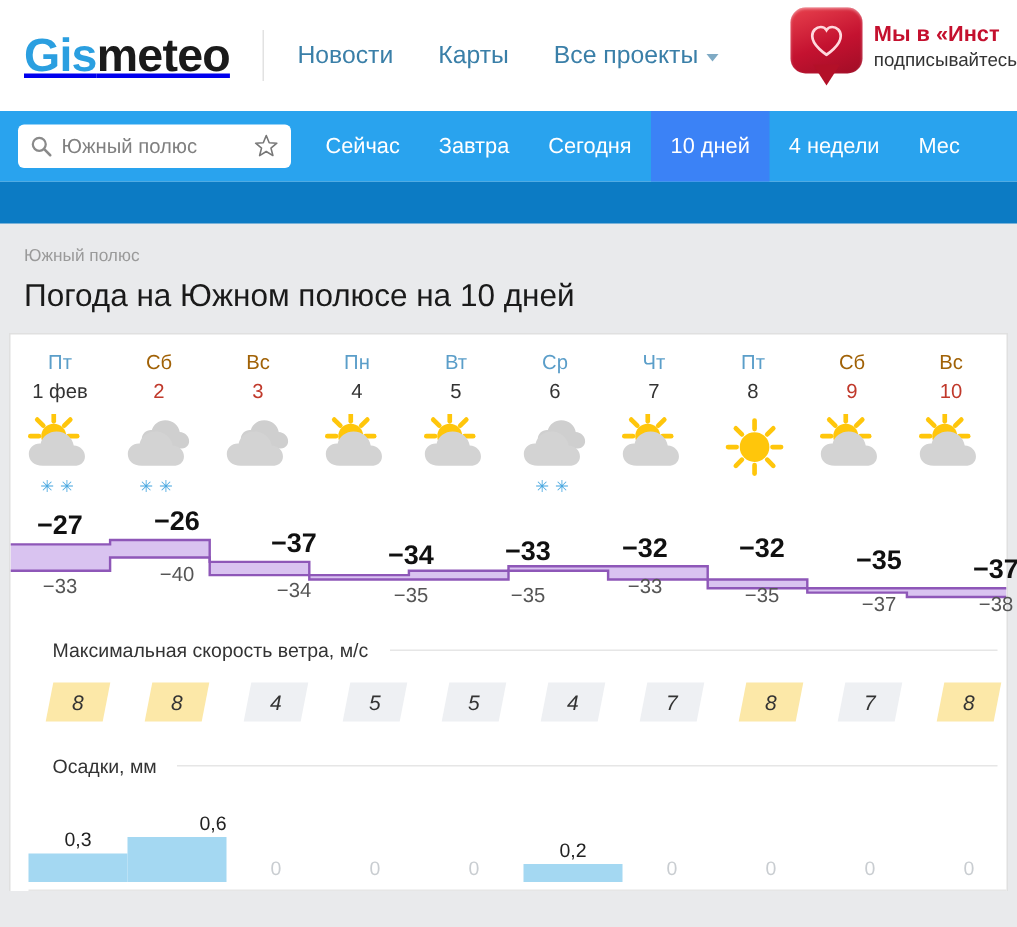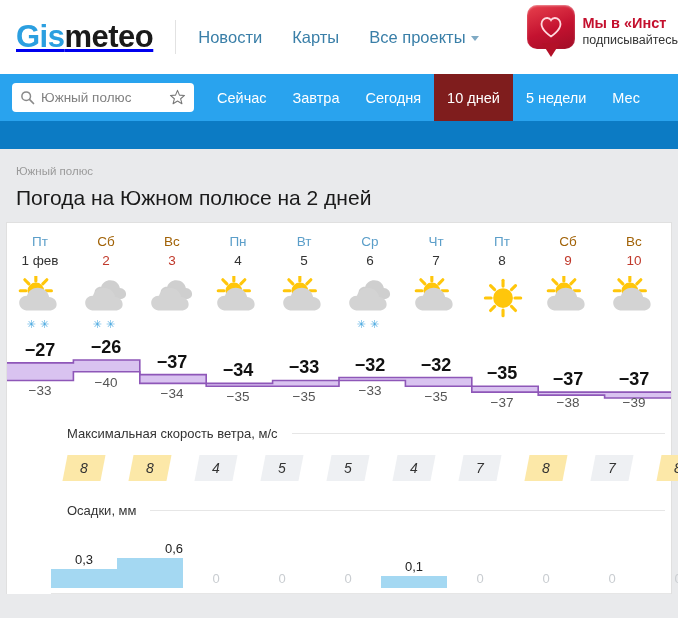--- a/index.html
+++ b/index.html
@@ -89,21 +89,21 @@
     font-family: "Liberation Sans", sans-serif;
     background: transparent; min-width: 0;
   }
   .star-icon { width: 17px; height: 17px; flex: none; }
   .tabs { display: flex; align-items: stretch; height: 47px; margin-left: 10px; }
   .tab {
     display: flex; align-items: center;
     padding: 0 13px; color: #ffffff; font-size: 14.5px;
     white-space: nowrap; cursor: pointer;
   }
-  .tab.active { background: #7f1d1d; }
+  .tab.active { background: #3b82f6; }
   .blue-strip { height: 28px; background: #0c7bc4; }
 
   
   .page { padding: 0 6px; }
   .breadcrumb {
     font-size: 11.5px; color: #9a9a9a;
     padding: 16px 10px 0 10px;
   }
   .page-title {
     font-size: 21px; color: #1a1a1a; font-weight: normal;
@@ -132,33 +132,33 @@
   .icons .col { position: relative; height: 58px; }
   .wicon { width: 52px; height: 42px; margin: 0 auto; display: block; }
   .snowmark {
     position: absolute; left: 0; right: 0; bottom: 3px;
     font-size: 11px; color: #4aa8e0; letter-spacing: 4px;
   }
 
   
   .temp-chart { position: relative; height: 78px; margin-top: 4px; }
   .temp-band { position: absolute; left: 0; top: 0; width: 100%; height: 78px; }
-  .temp-labels { position: absolute; left: 0; top: 0; width: 100%; height: 78px; display: flex; }
+  .temp-labels { position: absolute; left: 0; top: 0; width: 100%; height: 78px; display: flex; gap: 12px; }
   .temp-labels .col { position: relative; }
   .t-day {
     position: absolute; left: 0; right: 0;
     font-size: 18px; color: #111; font-weight: bold;
   }
   .t-night {
     position: absolute; left: 0; right: 0;
     font-size: 13.5px; color: #555;
   }
 
   
-  .section { padding: 0 0 0 12px; margin-left: 32px; }
+  .section { padding: 0 0 0 12px; }
   .sec-head {
     display: flex; align-items: center;
     padding: 14px 0 0 16px;
   }
   .sec-title { font-size: 13px; color: #333; white-space: nowrap; }
   .sec-rule { flex: 1; height: 1px; background: #e6e6e6; margin-left: 14px; margin-right: 6px; }
 
   
   .wind-row { padding-top: 14px; padding-bottom: 8px; }
   .wind-row .col { display: flex; justify-content: center; }
@@ -235,29 +235,29 @@
     <input class="search-input" type="text" value="Южный полюс" style="">
     <svg class="star-icon" viewBox="0 0 20 20">
       <path d="M10 1.6 L12.3 7.2 L18.3 7.6 L13.7 11.5 L15.2 17.3 L10 14.1 L4.8 17.3 L6.3 11.5 L1.7 7.6 L7.7 7.2 Z" fill="none" stroke="#777" stroke-width="1.25" stroke-linejoin="round"></path>
     </svg>
   </div>
   <div class="tabs">
     <div class="tab">Сейчас</div>
     <div class="tab">Завтра</div>
     <div class="tab">Сегодня</div>
     <div class="tab active">10 дней</div>
-    <div class="tab">5 недели</div>
+    <div class="tab">4 недели</div>
     <div class="tab">Мес</div>
   </div>
 </div>
 <div class="blue-strip"></div>
 
 <div class="page">
   <div class="breadcrumb">Южный полюс</div>
-  <h1 class="page-title">Погода на Южном полюсе на 2 дней</h1>
+  <h1 class="page-title">Погода на Южном полюсе на 10 дней</h1>
 </div>
 
 <div class="card">
 
   <div class="row days" id="days-row">
       <div class="col">
         <div class="day-name">Пт</div>
         <div class="day-date">1 фев</div>
       </div>
       <div class="col">
@@ -524,21 +524,21 @@
             <div class="p-val zero" style="bottom:8px; position:absolute;">0</div>
           </div>
           <div class="col">
             <div class="p-val zero" style="bottom:8px; position:absolute;">0</div>
           </div>
           <div class="col">
             <div class="p-val zero" style="bottom:8px; position:absolute;">0</div>
           </div>
           <div class="col">
             <div class="p-bar" style="height:11.666666666666668px"></div>
-            <div class="p-val" style="bottom:19.666666666666668px; position:absolute;">0,1</div>
+            <div class="p-val" style="bottom:19.666666666666668px; position:absolute;">0,2</div>
           </div>
           <div class="col">
             <div class="p-val zero" style="bottom:8px; position:absolute;">0</div>
           </div>
           <div class="col">
             <div class="p-val zero" style="bottom:8px; position:absolute;">0</div>
           </div>
           <div class="col">
             <div class="p-val zero" style="bottom:8px; position:absolute;">0</div>
           </div>

